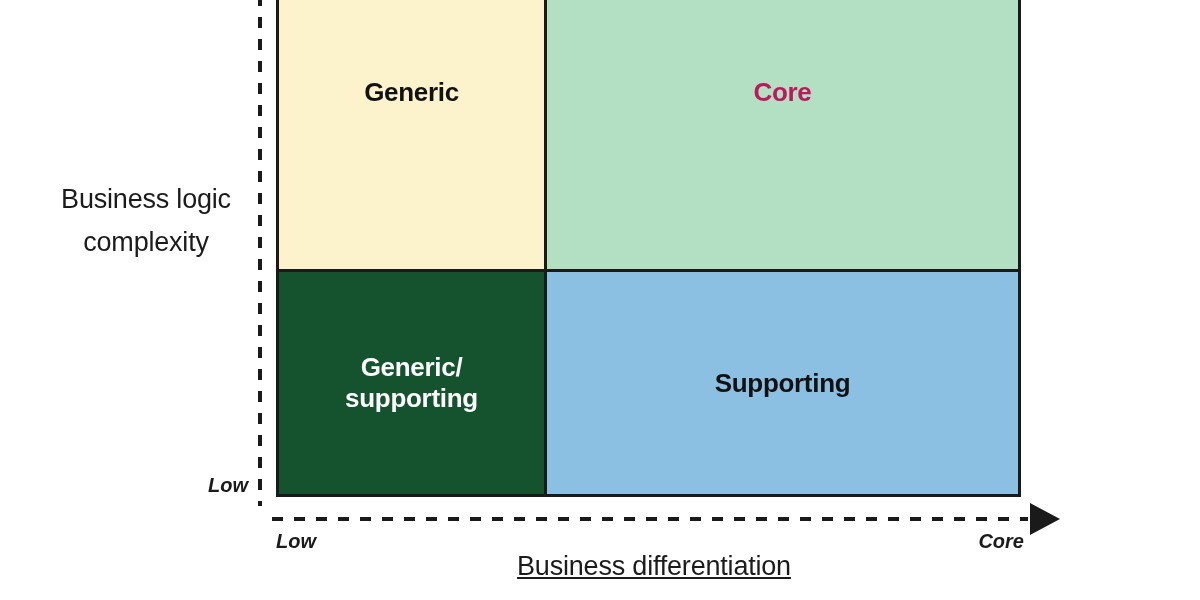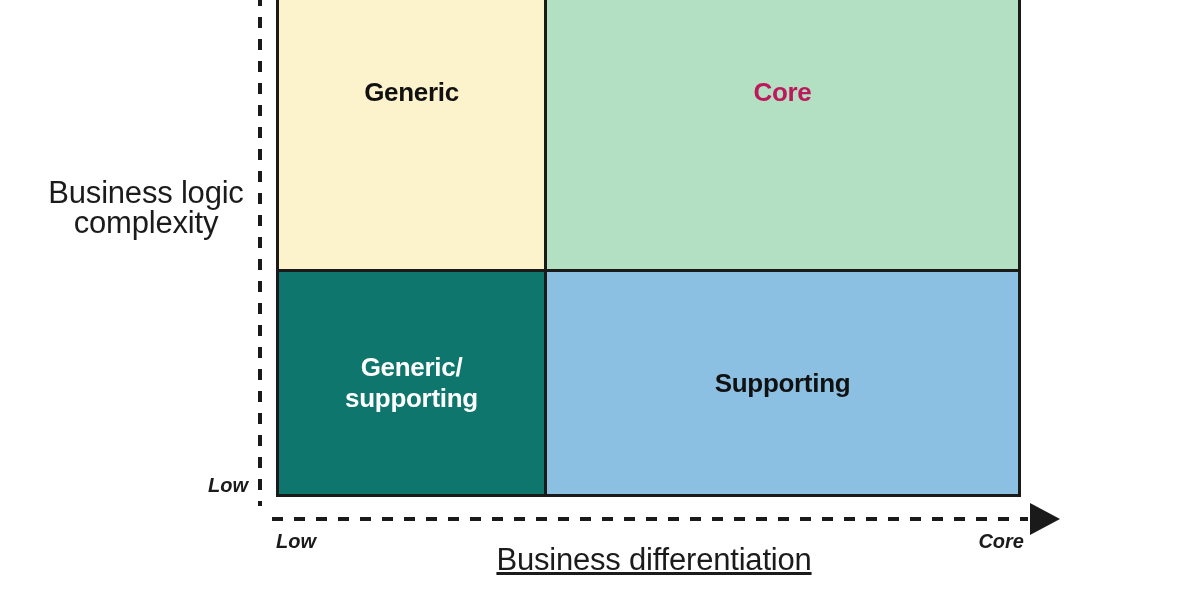--- a/index.html
+++ b/index.html
@@ -22,22 +22,22 @@
     top: 0;
     width: 1048px;
     height: 600px;
   }
 
   
   .axis-title {
     position: absolute;
     font-family: "Liberation Sans", sans-serif;
     font-weight: 400;
-    font-size: 31px;
-    line-height: 30px;
+    font-size: 27px;
+    line-height: 43px;
     color: #1b1b1b;
     letter-spacing: -0.2px;
     white-space: pre-line;
     text-align: center;
   }
   #y-axis-title {
     left: 42px;
     top: 178px;
     width: 200px;
     text-align: center;
@@ -150,21 +150,21 @@
     <polygon points="1026,503 1056,519 1026,535" fill="#1a1a1a"></polygon>
   </svg>
 
   <div id="quadrant-grid">
     <div class="quadrant" id="quadrant-generic" style="background: rgb(252, 243, 205);">
       <div class="quadrant-label" style="color: rgb(17, 17, 17);">Generic</div>
     </div>
     <div class="quadrant" id="quadrant-core" style="background: rgb(179, 223, 195);">
       <div class="quadrant-label" style="color: #be185d;">Core</div>
     </div>
-    <div class="quadrant" id="quadrant-generic-supporting" style="background: #0f766e;">
+    <div class="quadrant" id="quadrant-generic-supporting" style="background: #14532d;">
       <div class="quadrant-label" style="color: rgb(255, 255, 255);">Generic/
 supporting</div>
     </div>
     <div class="quadrant" id="quadrant-supporting" style="background: rgb(140, 192, 227);">
       <div class="quadrant-label" style="color: rgb(17, 17, 17);">Supporting</div>
     </div>
   </div>
 
   <div class="axis-title" id="y-axis-title">Business logic
 complexity</div>

